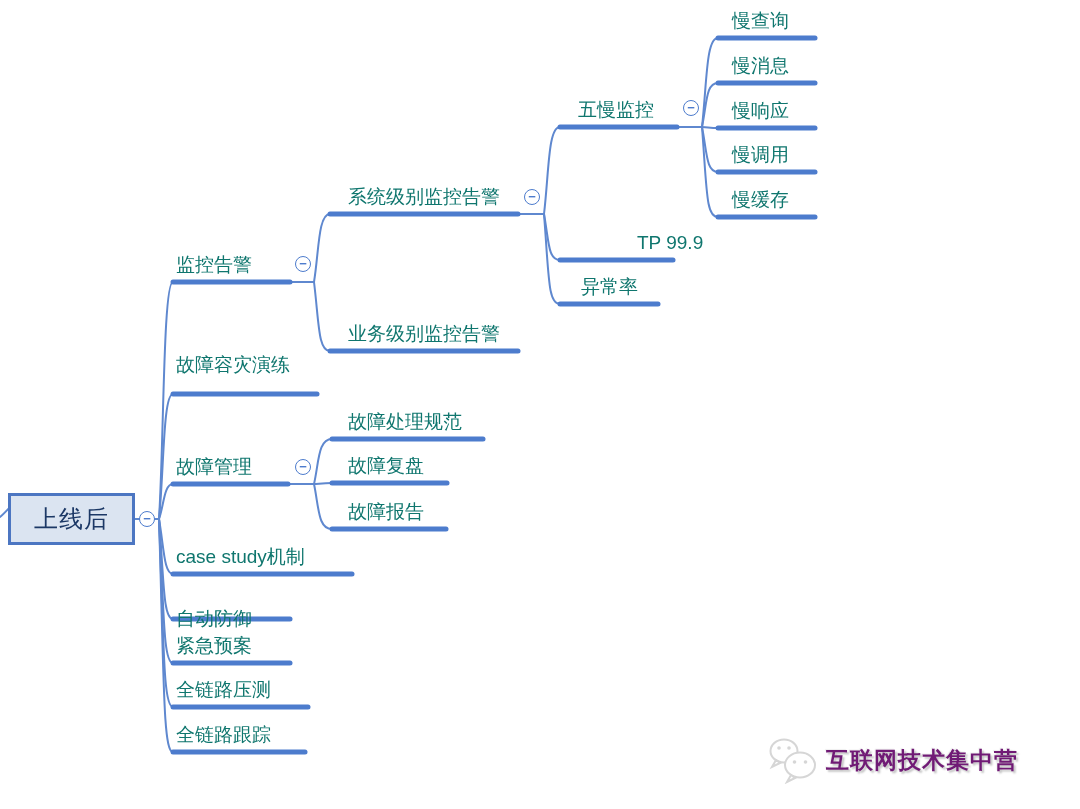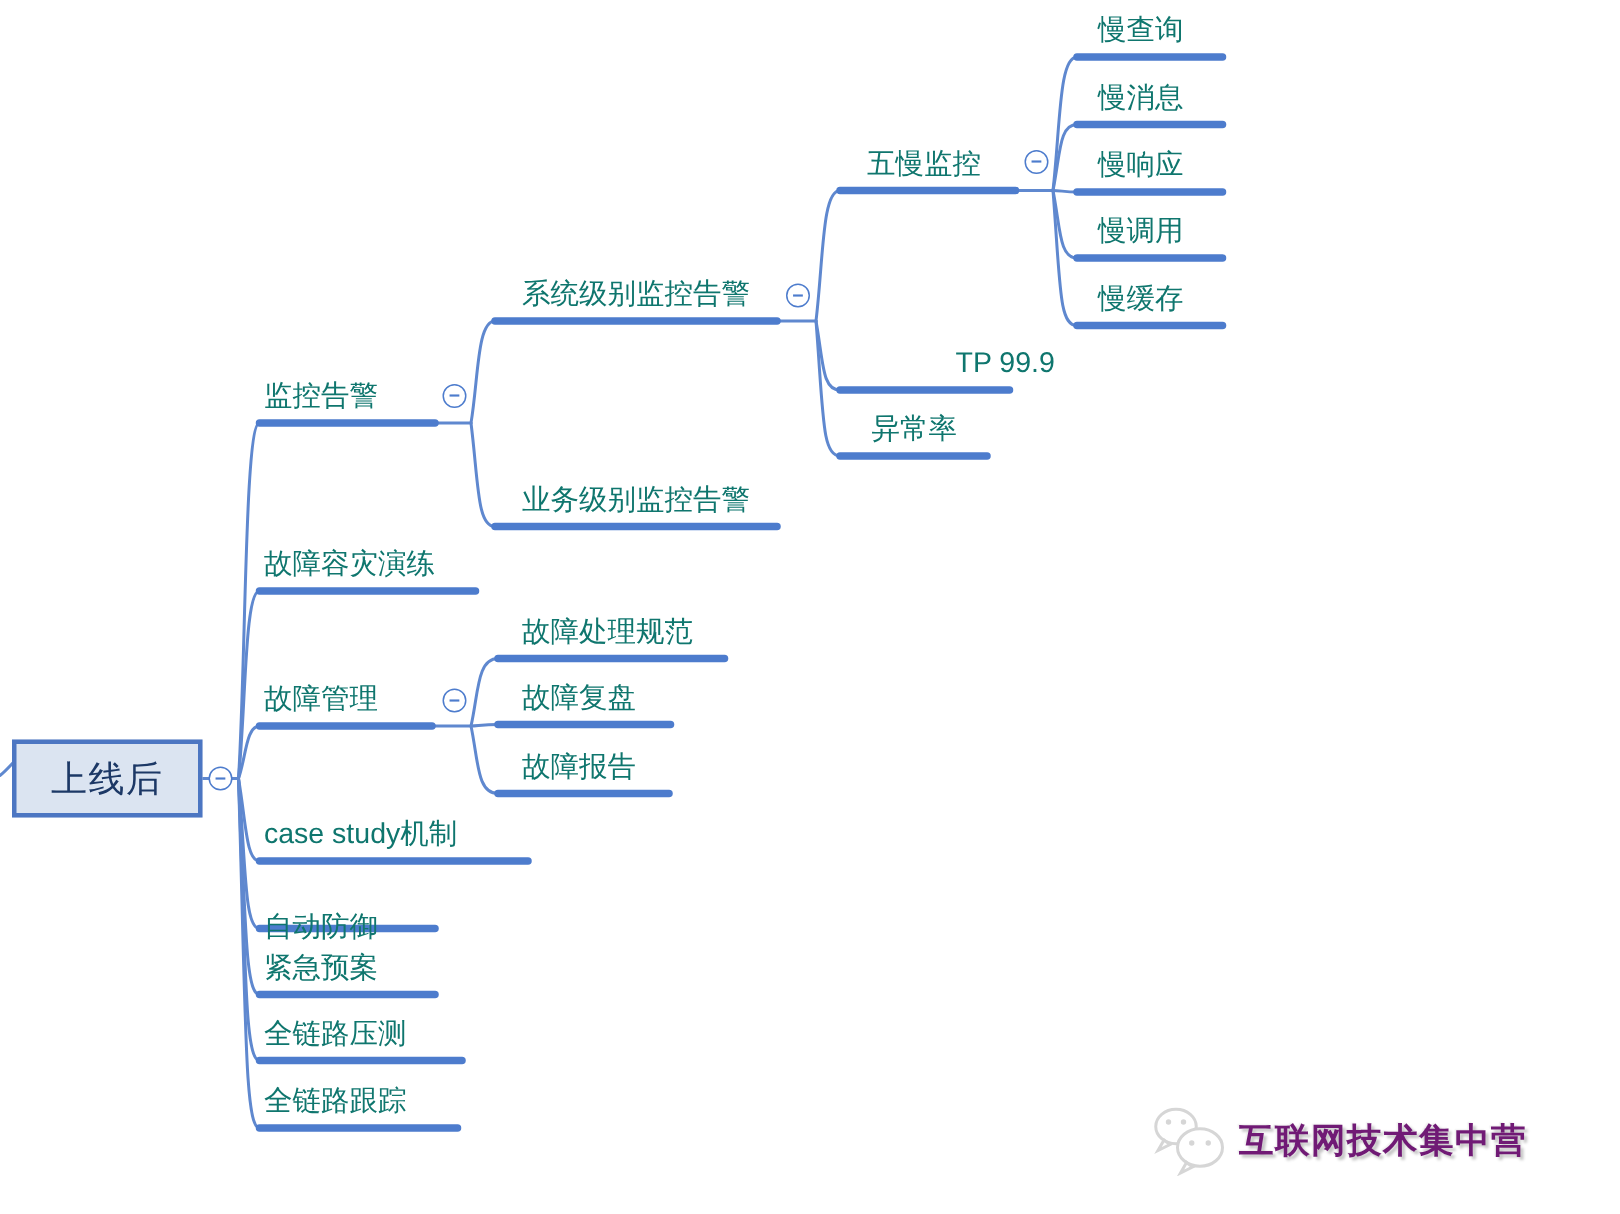--- a/index.html
+++ b/index.html
@@ -97,21 +97,21 @@
     <path class="thick" d="M 173,663 L 290,663"></path>
     <path class="thick" d="M 173,707 L 308,707"></path>
     <path class="thick" d="M 173,752 L 305,752"></path>
   </svg>
 
   <div class="root-node">
     <span>上线后</span>
   </div>
 
   <div class="topic" style="left:176px; top:253px;">监控告警</div>
-  <div class="topic" style="left:176px; top:365px;">故障容灾演练</div>
+  <div class="topic" style="left:176px; top:353px;">故障容灾演练</div>
   <div class="topic" style="left:176px; top:455px;font-family:Liberation Serif, serif;">故障管理</div>
   <div class="topic" style="left:176px; top:545px;">case study机制</div>
   <div class="topic" style="left:176px; top:590px;margin-top:17px;">自动防御</div>
   <div class="topic" style="left:176px; top:634px;">紧急预案</div>
   <div class="topic" style="left:176px; top:678px;">全链路压测</div>
   <div class="topic" style="left:176px; top:723px;">全链路跟踪</div>
 
   <div class="topic" style="left:348px; top:185px;">系统级别监控告警</div>
   <div class="topic" style="left:348px; top:322px;">业务级别监控告警</div>
   <div class="topic" style="left:348px; top:410px;">故障处理规范</div>

